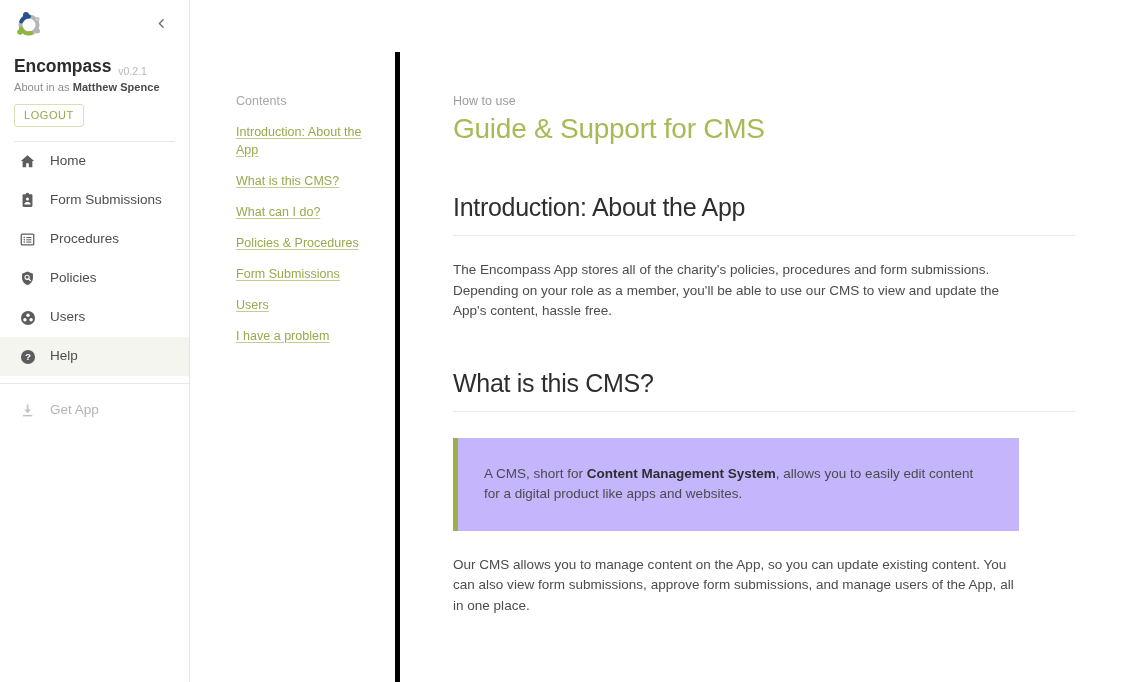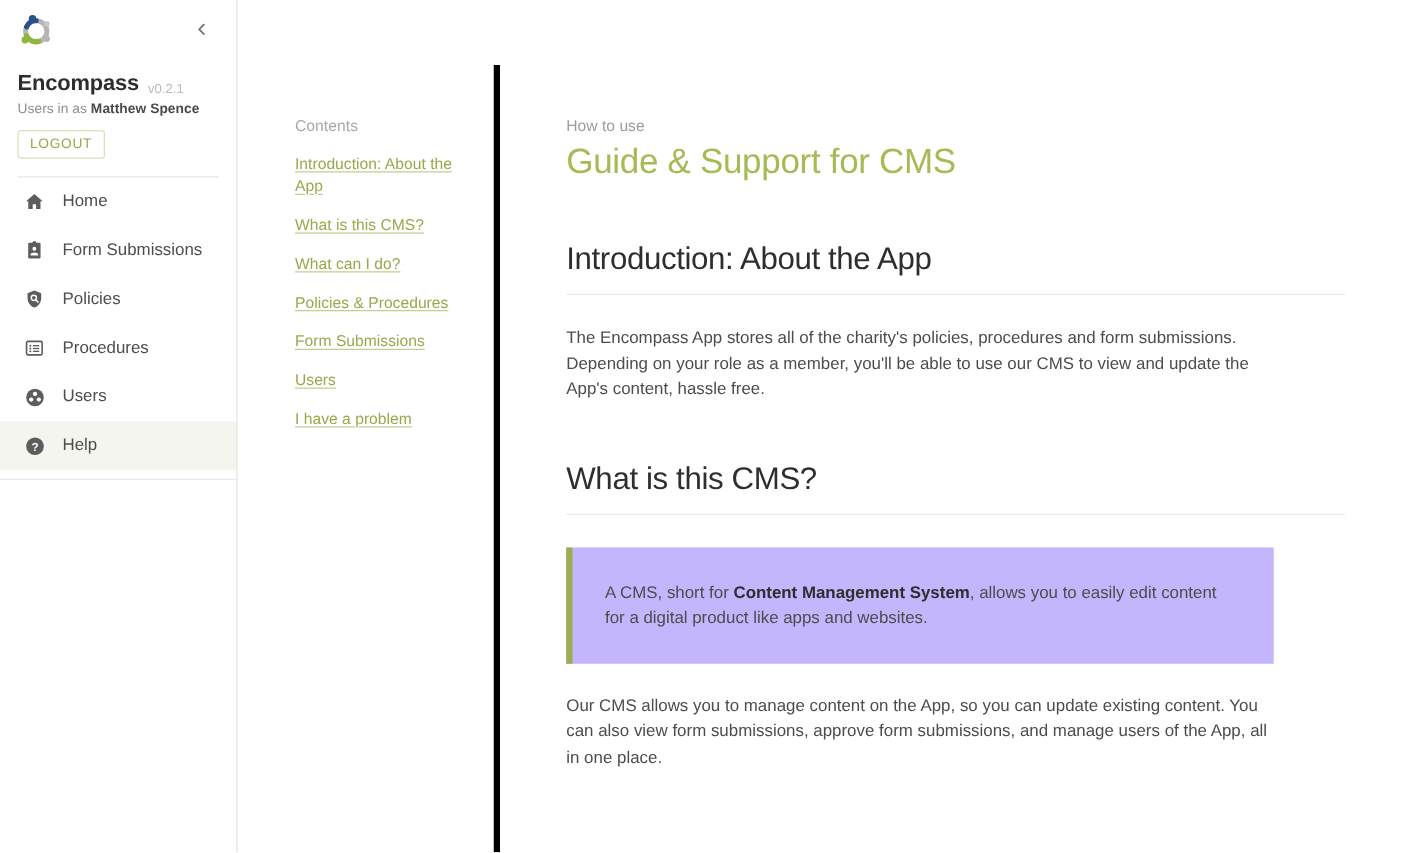--- a/index.html
+++ b/index.html
@@ -291,21 +291,21 @@
           </svg>
         </div>
       </div>
 
       <div class="app-name-row">
         <span class="app-name">Encompass</span>
         <span class="app-version">v0.2.1</span>
       </div>
 
       <div class="logged-in">
-        <span>Users in as</span>
+        <span>About in as</span>
         <b>Matthew Spence</b>
       </div>
 
       <button class="logout-btn">LOGOUT</button>
 
       <div class="sidebar-divider"></div>
     </div>
 
     <ul class="nav-list" id="nav-list">
         <li class="nav-item">
@@ -316,67 +316,78 @@
           </span>
           <span class="nav-label">Home</span>
         </li>
         <li class="nav-item">
           <span class="nav-icon">
             <svg width="17" height="17" viewBox="0 0 24 24">
               <path d="M17.5 3h-3.1a2.5 2.5 0 0 0-4.8 0H6.5A1.5 1.5 0 0 0 5 4.5v15A1.5 1.5 0 0 0 6.5 21h11a1.5 1.5 0 0 0 1.5-1.5v-15A1.5 1.5 0 0 0 17.5 3zM12 7.6a2.2 2.2 0 1 1 0 4.4 2.2 2.2 0 0 1 0-4.4zm4.3 9.9H7.7v-1.1c0-1.4 2.9-2.2 4.3-2.2s4.3.8 4.3 2.2z" fill="currentColor"></path>
             </svg>
           </span>
           <span class="nav-label">Form Submissions</span>
-        </li>
-        <li class="nav-item">
-          <span class="nav-icon">
-            <svg width="17" height="17" viewBox="0 0 24 24">
-              <path d="M12 2 4.3 5.2v5.6c0 4.8 3.3 9.3 7.7 10.4 4.4-1.1 7.7-5.6 7.7-10.4V5.2z" fill="currentColor"></path>
-              <circle cx="11.4" cy="10.3" r="2.9" fill="none" stroke="#ffffff" stroke-width="1.6"></circle>
-              <path d="M13.6 12.6 16 15" stroke="#ffffff" stroke-width="1.8" stroke-linecap="round"></path>
-            </svg>
-          </span>
-          <span class="nav-label">Policies</span>
         </li>
         <li class="nav-item">
           <span class="nav-icon">
             <svg width="17" height="17" viewBox="0 0 24 24">
               <rect x="3.2" y="4.4" width="17.6" height="15.2" rx="1.4" fill="none" stroke="currentColor" stroke-width="1.8"></rect>
               <circle cx="7.4" cy="9.2" r="1.15" fill="currentColor"></circle>
               <circle cx="7.4" cy="12.4" r="1.15" fill="currentColor"></circle>
               <circle cx="7.4" cy="15.6" r="1.15" fill="currentColor"></circle>
               <rect x="10.4" y="8.5" width="7.1" height="1.5" fill="currentColor"></rect>
               <rect x="10.4" y="11.7" width="7.1" height="1.5" fill="currentColor"></rect>
               <rect x="10.4" y="14.9" width="7.1" height="1.5" fill="currentColor"></rect>
             </svg>
           </span>
           <span class="nav-label">Procedures</span>
         </li>
         <li class="nav-item">
           <span class="nav-icon">
+            <svg width="17" height="17" viewBox="0 0 24 24">
+              <path d="M12 2 4.3 5.2v5.6c0 4.8 3.3 9.3 7.7 10.4 4.4-1.1 7.7-5.6 7.7-10.4V5.2z" fill="currentColor"></path>
+              <circle cx="11.4" cy="10.3" r="2.9" fill="none" stroke="#ffffff" stroke-width="1.6"></circle>
+              <path d="M13.6 12.6 16 15" stroke="#ffffff" stroke-width="1.8" stroke-linecap="round"></path>
+            </svg>
+          </span>
+          <span class="nav-label">Policies</span>
+        </li>
+        <li class="nav-item">
+          <span class="nav-icon">
             <svg width="18" height="18" viewBox="0 0 24 24">
               <circle cx="12" cy="12" r="9.4" fill="currentColor"></circle>
               <circle cx="12" cy="8.2" r="2.3" fill="#ffffff"></circle>
               <circle cx="7.9" cy="14.2" r="2.3" fill="#ffffff"></circle>
               <circle cx="16.1" cy="14.2" r="2.3" fill="#ffffff"></circle>
             </svg>
           </span>
           <span class="nav-label">Users</span>
         </li>
         <li class="nav-item active">
           <span class="nav-icon">
             <svg width="18" height="18" viewBox="0 0 24 24">
               <circle cx="12" cy="12" r="9.4" fill="currentColor"></circle>
               <text x="12" y="16.6" text-anchor="middle" font-family="Liberation Sans, sans-serif" font-size="12.5" font-weight="bold" fill="#ffffff">?</text>
             </svg>
           </span>
           <span class="nav-label">Help</span>
         </li>
       </ul>
     <div class="nav-sep"></div>
+    <ul class="nav-list" id="nav-footer">
+        <li class="nav-item disabled">
+          <span class="nav-icon">
+            <svg width="17" height="17" viewBox="0 0 24 24">
+              <path d="M11 3.4h2.4v7.1h3.6L12.2 16 7.4 10.5H11z" fill="currentColor"></path>
+              <rect x="5.6" y="18.2" width="13.2" height="2.1" fill="currentColor"></rect>
+            </svg>
+          </span>
+          <span class="nav-label">Get App</span>
+        </li>
+      </ul>
   </aside>
 
   <div class="main">
 
 
     <div class="content-area">
 
       <nav class="toc">
         <div class="toc-heading">Contents</div>
         <ul class="toc-list" id="toc-list">

